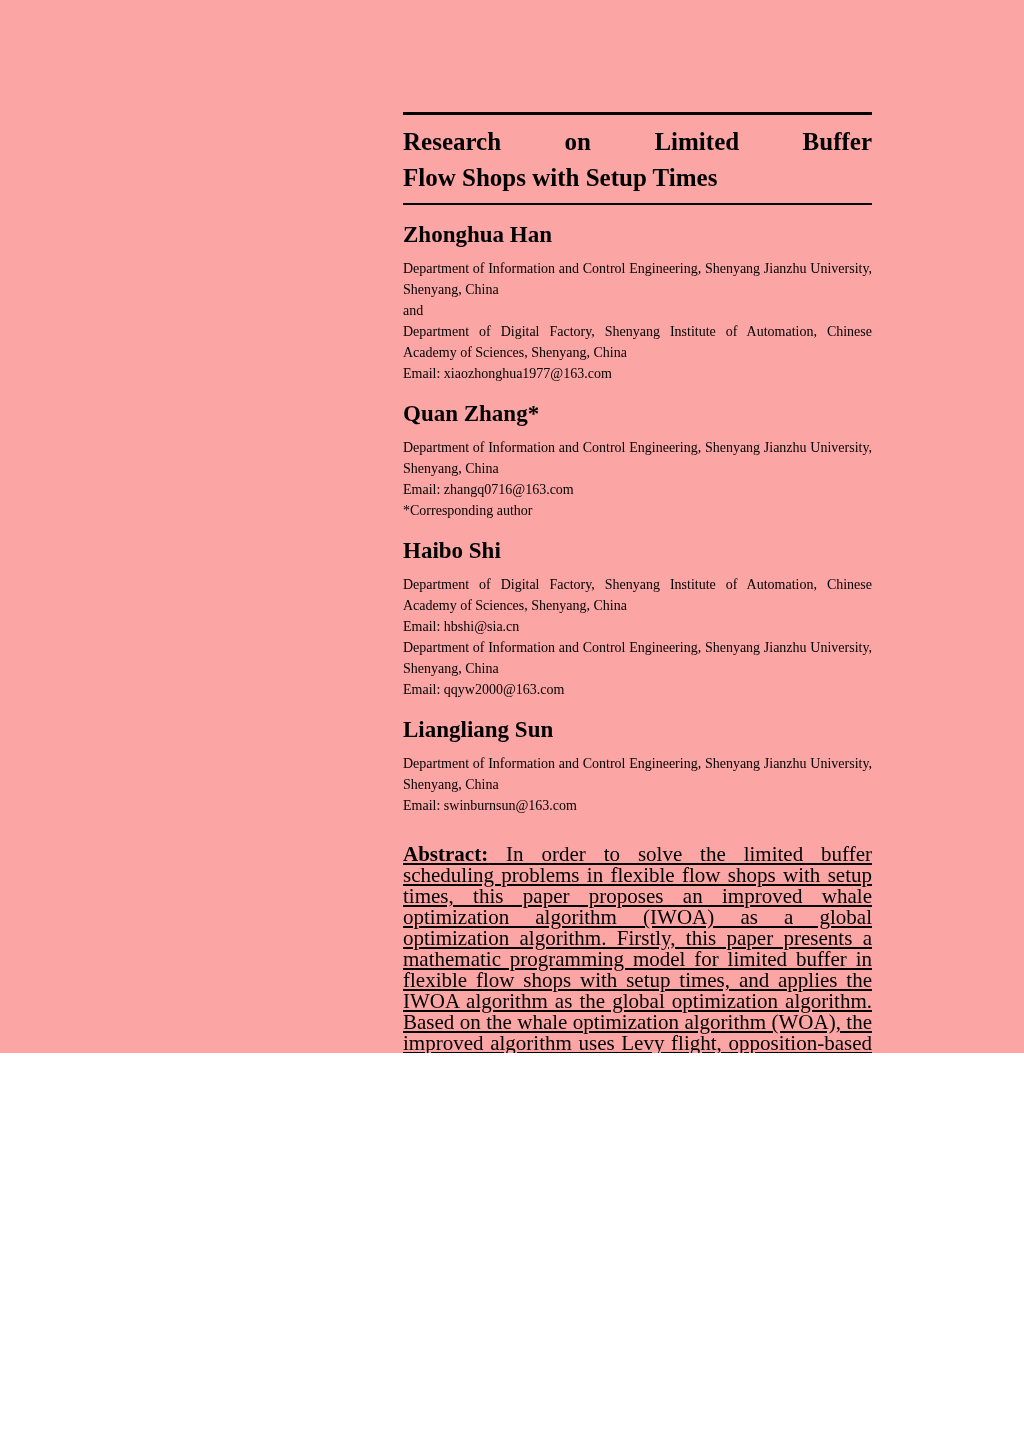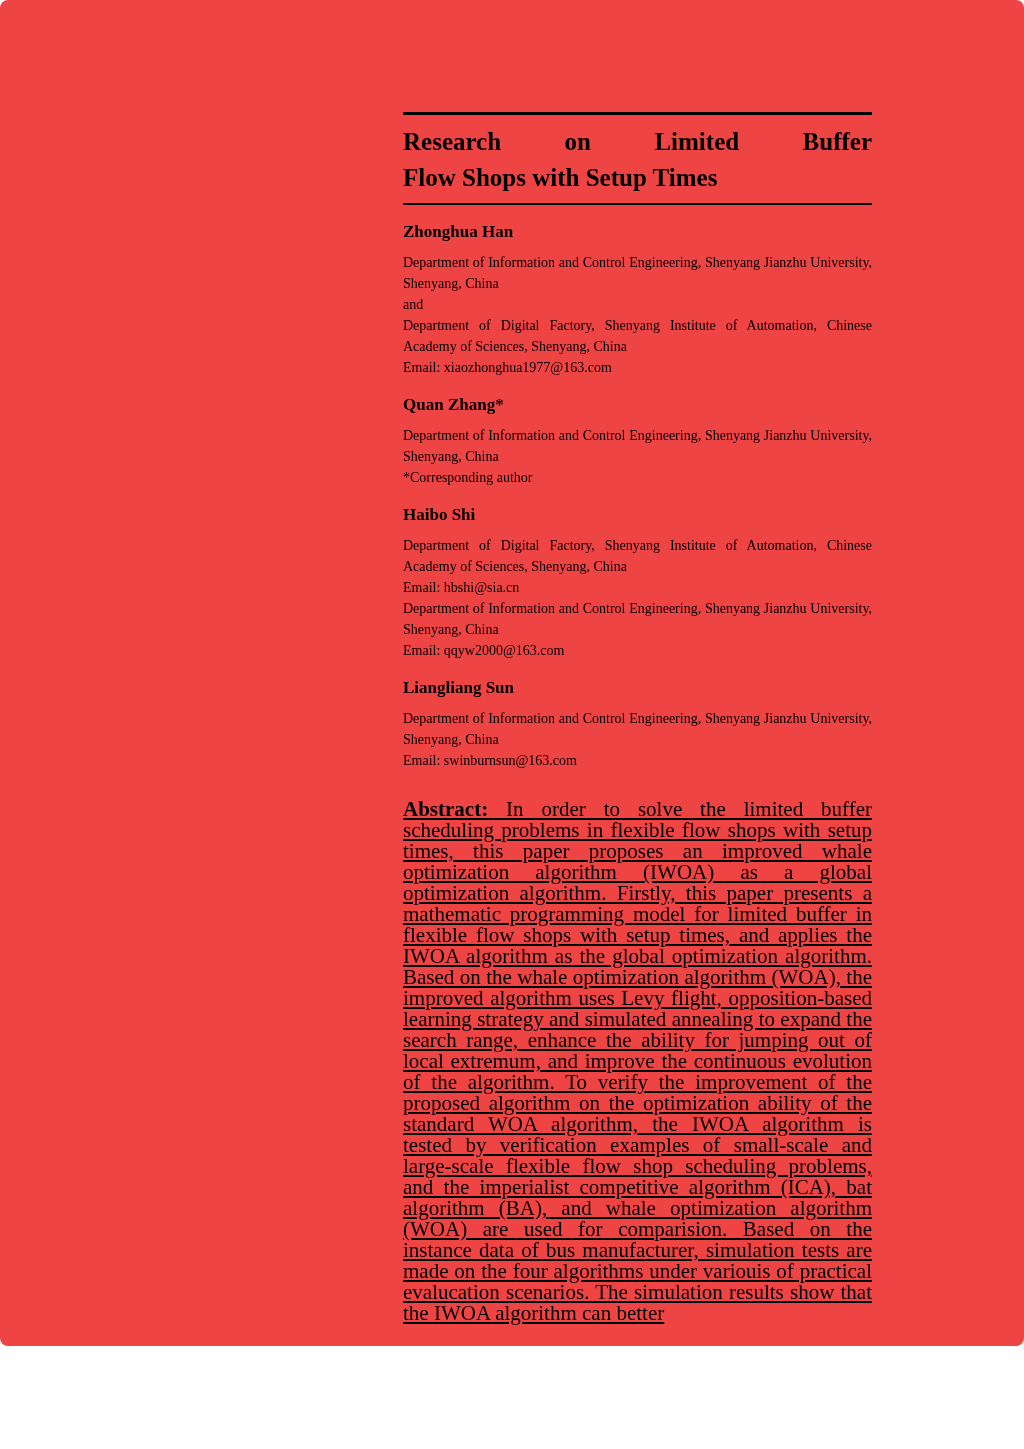--- a/index.html
+++ b/index.html
@@ -3,26 +3,25 @@
 <meta charset="utf-8">
 <style>
   html, body {
     margin: 0;
     padding: 0;
     background: #ffffff;
   }
   .page {
     position: relative;
     width: 1024px;
-    height: 1346px;
-    background: #ef4444;
+    height: 1053px;
+    background: #fca5a5;
     font-family: "Liberation Serif", serif;
     color: #000000;
     overflow: hidden;
-    border-radius: 8px;
   }
   .column {
     position: absolute;
     left: 403px;
     top: 112px;
     width: 469px;
   }
   .title-block {
     border-top: 3px solid #000000;
     padding-top: 9px;
@@ -37,21 +36,21 @@
   }
   .title-line.last {
     text-align-last: left;
     white-space: normal;
   }
   .title-rule {
     border-bottom: 2px solid #000000;
     margin-top: 7px;
   }
   .author-name {
-    font-size: 17px;
+    font-size: 23px;
     font-weight: bold;
     margin-top: 17px;
     margin-bottom: 10px;
   }
   .affil-line {
     font-size: 14px;
     line-height: 21px;
     text-align: justify;
   }
   .abstract {
@@ -81,20 +80,21 @@
       <div class="author-name">Zhonghua Han</div>
       <div class="affil-line">Department of Information and Control Engineering, Shenyang Jianzhu University, Shenyang, China</div>
       <div class="affil-line">and</div>
       <div class="affil-line">Department of Digital Factory, Shenyang Institute of Automation, Chinese Academy of Sciences, Shenyang, China</div>
       <div class="affil-line">Email: xiaozhonghua1977@163.com</div>
     </div>
 
     <div>
       <div class="author-name">Quan Zhang*</div>
       <div class="affil-line">Department of Information and Control Engineering, Shenyang Jianzhu University, Shenyang, China</div>
+      <div class="affil-line">Email: zhangq0716@163.com</div>
       <div class="affil-line">*Corresponding author</div>
     </div>
 
     <div>
       <div class="author-name">Haibo Shi</div>
       <div class="affil-line">Department of Digital Factory, Shenyang Institute of Automation, Chinese Academy of Sciences, Shenyang, China</div>
       <div class="affil-line">Email: hbshi@sia.cn</div>
     </div>
 
     <div>

